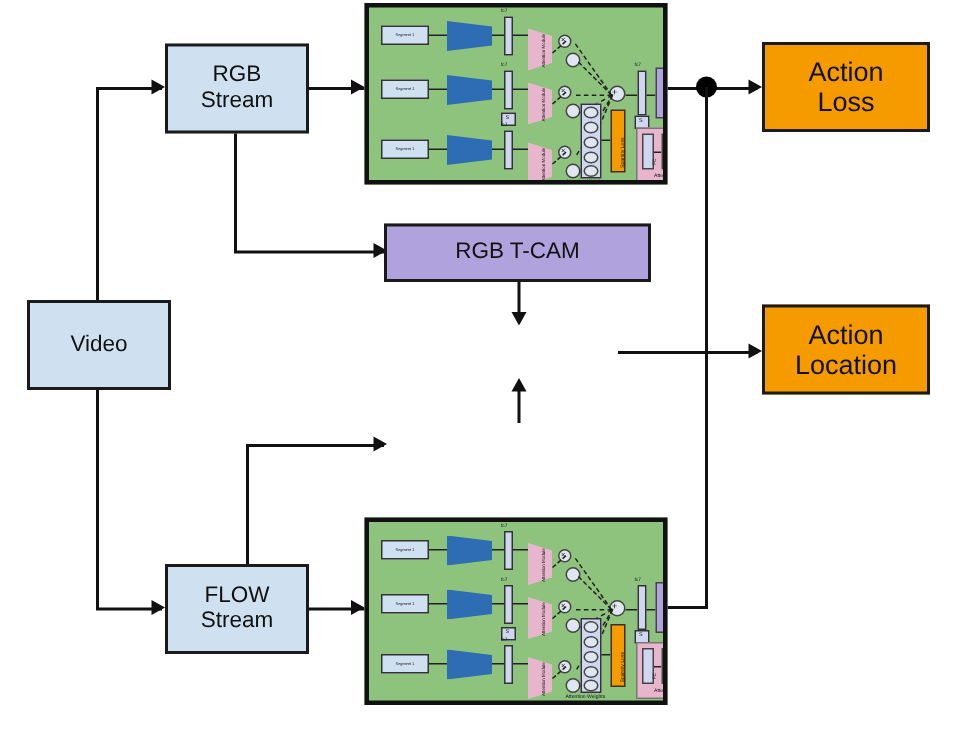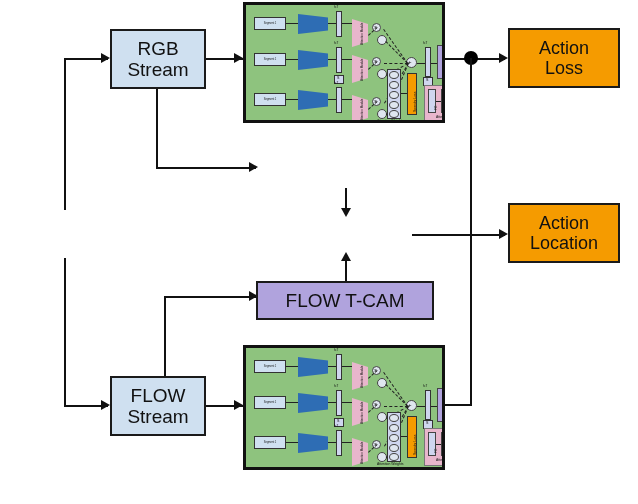--- a/index.html
+++ b/index.html
@@ -7,21 +7,21 @@
        font-family:"Liberation Sans","DejaVu Sans",sans-serif;}
   #stage{position:relative;width:638px;height:504px;background:#fff;}
 
   .node{position:absolute;box-sizing:border-box;border:2px solid #1a1a1a;
         display:flex;align-items:center;justify-content:center;text-align:center;
         line-height:1.12;color:#111;}
   .lblue{background:#cfe0f0;}
   .purple{background:#b0a3dd;}
   .bblue{background:#5b9bd5;}
   .orange{background:#f59b00;}
-  .t18{font-size:19px;}
+  .t18{font-size:15px;}
   .t17{font-size:18px;}
 
   .edge{position:absolute;background:#111;}
   .h{height:2px;}
   .v{width:2px;}
   .dot{position:absolute;width:14px;height:14px;border-radius:50%;background:#000;}
   .arrow{position:absolute;width:0;height:0;}
   .ar{border-top:5px solid transparent;border-bottom:5px solid transparent;border-left:9px solid #111;}
   .ad{border-left:5px solid transparent;border-right:5px solid transparent;border-top:9px solid #111;}
   .au{border-left:5px solid transparent;border-right:5px solid transparent;border-bottom:9px solid #111;}
@@ -79,35 +79,38 @@
   <div class="edge h" style="left:412px;top:234px;width:93px;"></div>
   <div class="arrow ar" style="left:499px;top:229px;"></div>
 
   <div class="edge h" style="left:205px;top:405px;width:38px;"></div>
   <div class="arrow ar" style="left:234px;top:400px;"></div>
 
   <div class="edge v" style="left:164px;top:296px;height:80px;"></div>
   <div class="edge h" style="left:164px;top:296px;width:92px;"></div>
   <div class="arrow ar" style="left:249px;top:291px;"></div>
 
+  <div class="node lblue t18" style="left:18px;top:200px;width:96px;height:60px;">
+    <span>Video</span>
+  </div>
 
   <div class="node lblue t18" style="left:110px;top:29px;width:96px;height:60px;flex-direction:column;">
     <span>RGB</span>
     <span>Stream</span>
   </div>
 
   <div class="node lblue t18" style="left:110px;top:376px;width:96px;height:60px;flex-direction:column;">
     <span>FLOW</span>
     <span>Stream</span>
   </div>
 
-
-  <div class="node purple t18" style="left:256px;top:281px;width:178px;height:39px;">
-    <span>FLOW T-CAM</span>
-  </div>
+  <div class="node purple t18" style="left:256px;top:149px;width:178px;height:39px;">
+    <span>RGB T-CAM</span>
+  </div>
+
 
 
   <div class="node orange t17" style="left:508px;top:28px;width:112px;height:60px;flex-direction:column;">
     <span>Action</span>
     <span>Loss</span>
   </div>
 
   <div class="node orange t17" style="left:508px;top:203px;width:112px;height:60px;flex-direction:column;">
     <span>Action</span>
     <span>Location</span>

